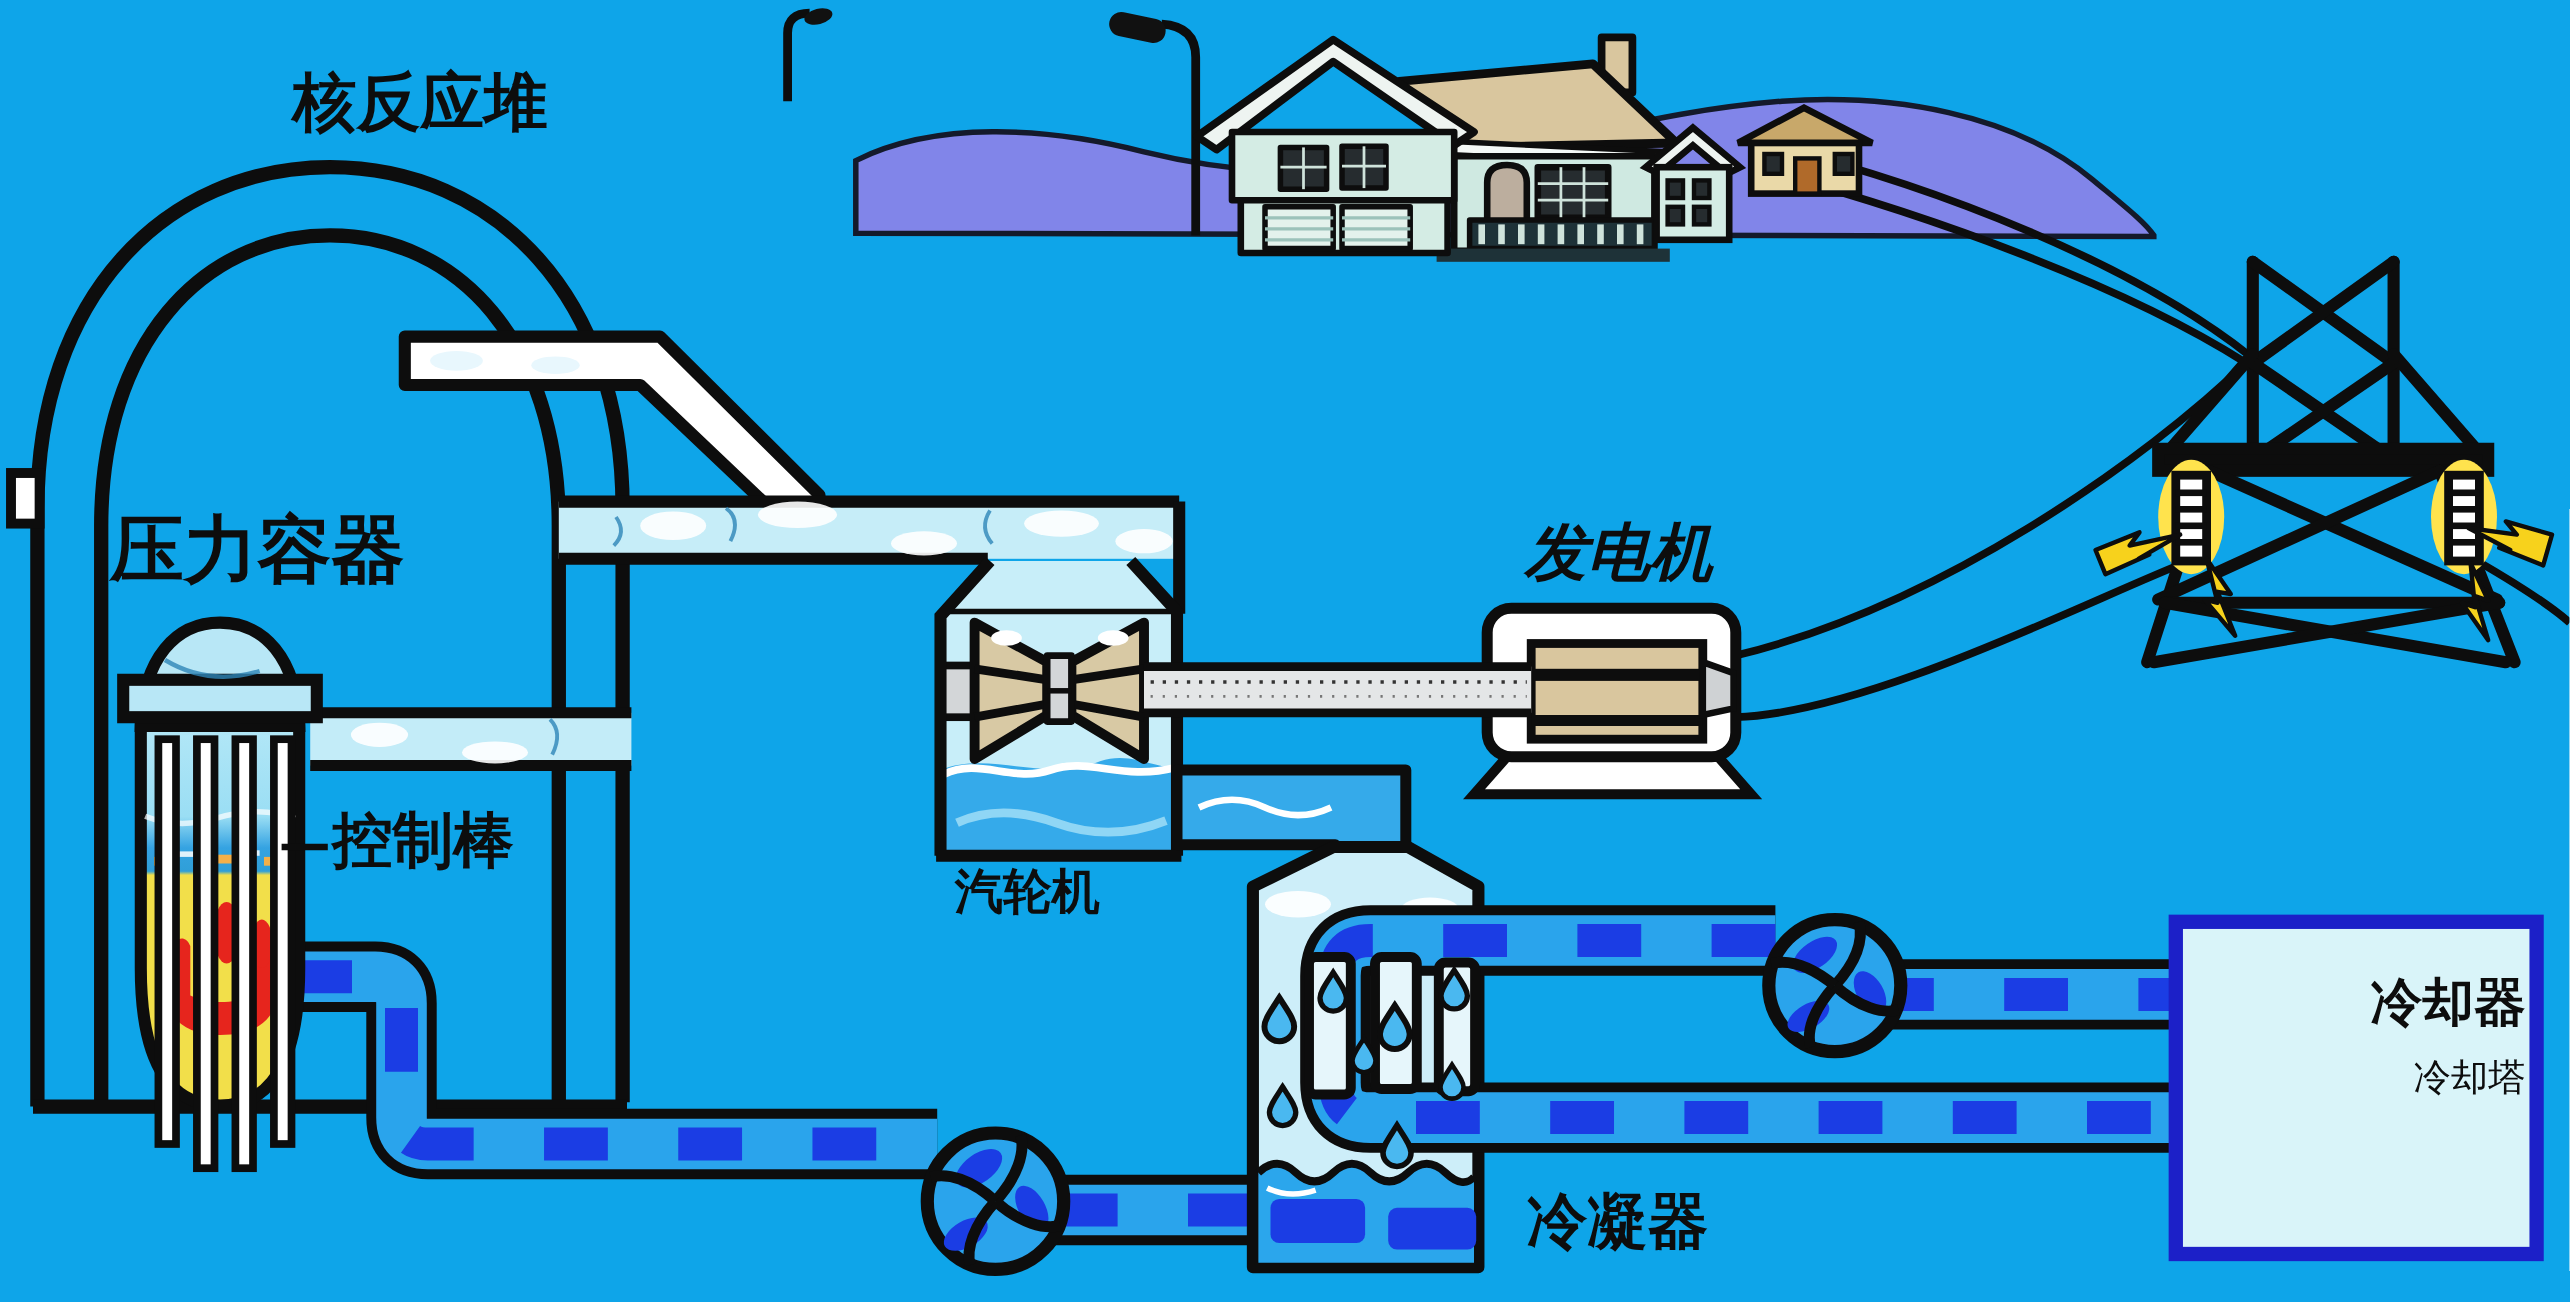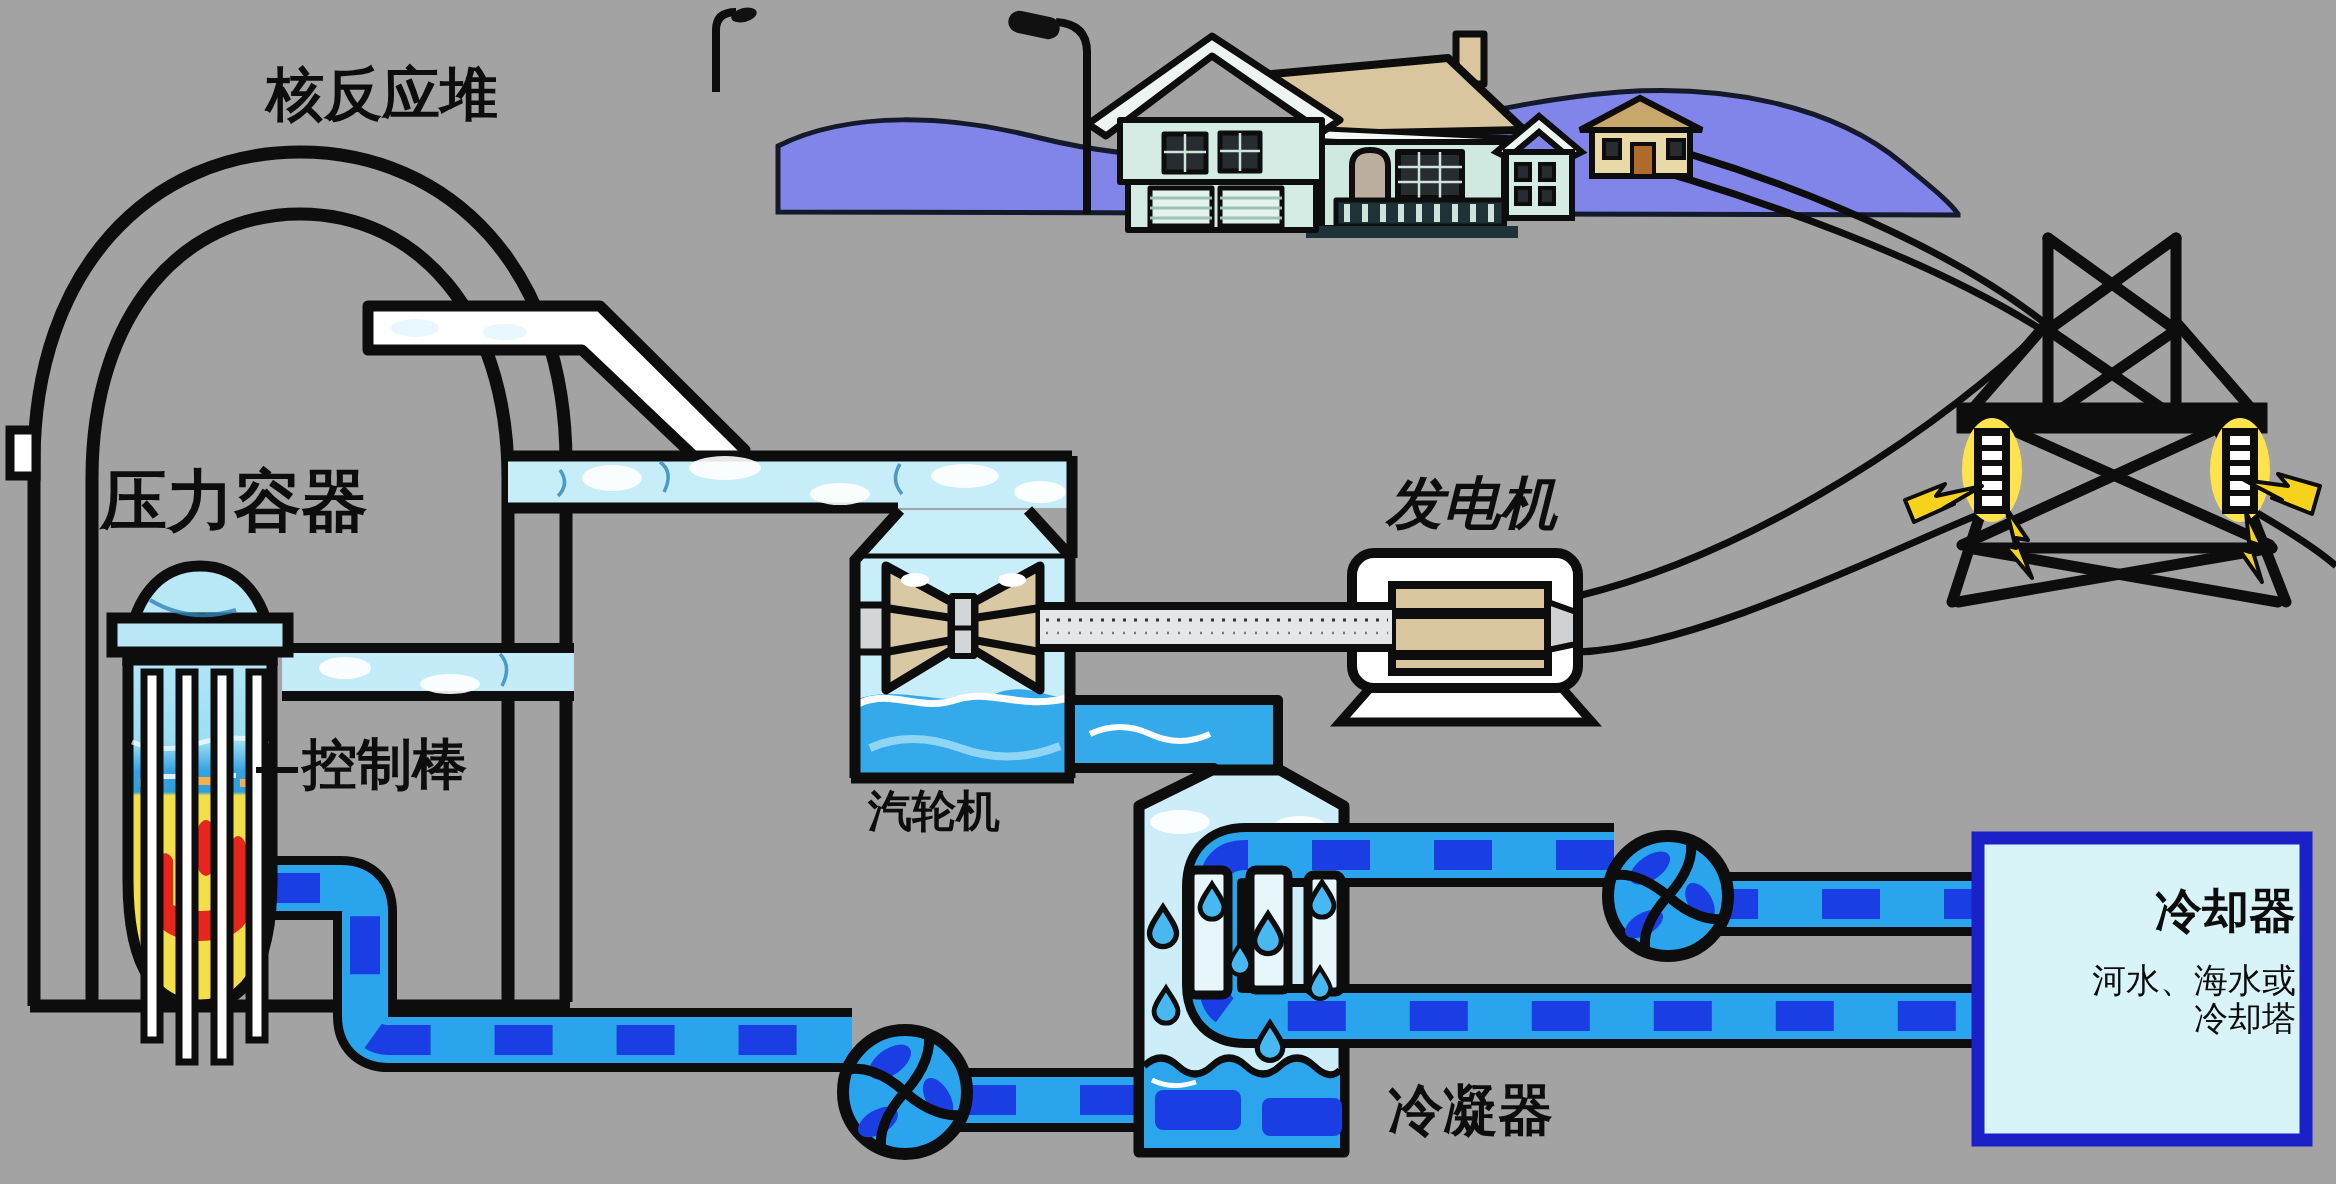--- a/index.html
+++ b/index.html
@@ -1,16 +1,16 @@
 <!DOCTYPE html>
 <html><head>
 <meta charset="utf-8">
 <style>
   html,body{margin:0;padding:0;background:#ffffff;}
-  #stage{position:relative;width:2336px;height:1184px;background:#a3a3a3;overflow:hidden;
+  #stage{position:relative;width:2336px;height:1184px;background:#0ea5e9;overflow:hidden;
          font-family:"Liberation Sans","DejaVu Sans",sans-serif;}
   #art{position:absolute;left:0;top:0;}
   .lbl{position:absolute;font-weight:bold;color:#0d0d0d;white-space:nowrap;line-height:1.05;}
   .lbl-reactor   {left:266px;top:64px;  font-size:58px;}
   .lbl-pressure  {left:100px;top:466px; font-size:67px;}
   .lbl-rods      {left:302px;top:736px; font-size:55px;}
   .lbl-turbine   {left:868px;top:788px; font-size:44px;}
   .lbl-generator {left:1386px;top:474px;font-size:57px;font-style:italic;}
   .lbl-condenser {left:1388px;top:1082px;font-size:55px;}
   .cooler-text{position:absolute;left:1990px;top:880px;width:306px;text-align:right;color:#0d0d0d;}
@@ -370,17 +370,16 @@
 </svg>
 
 <div class="lbl lbl-reactor">核反应堆</div>
 <div class="lbl lbl-pressure">压力容器</div>
 <div class="lbl lbl-rods">控制棒</div>
 <div class="lbl lbl-turbine">汽轮机</div>
 <div class="lbl lbl-generator">发电机</div>
 <div class="lbl lbl-condenser">冷凝器</div>
 <div class="cooler-text">
   <div class="cooler-title">冷却器</div>
-  <div class="cooler-sub">河水、海水或</div>
   <div class="cooler-sub">冷却塔</div>
 </div>
 
 </div>
 
 </body></html>

